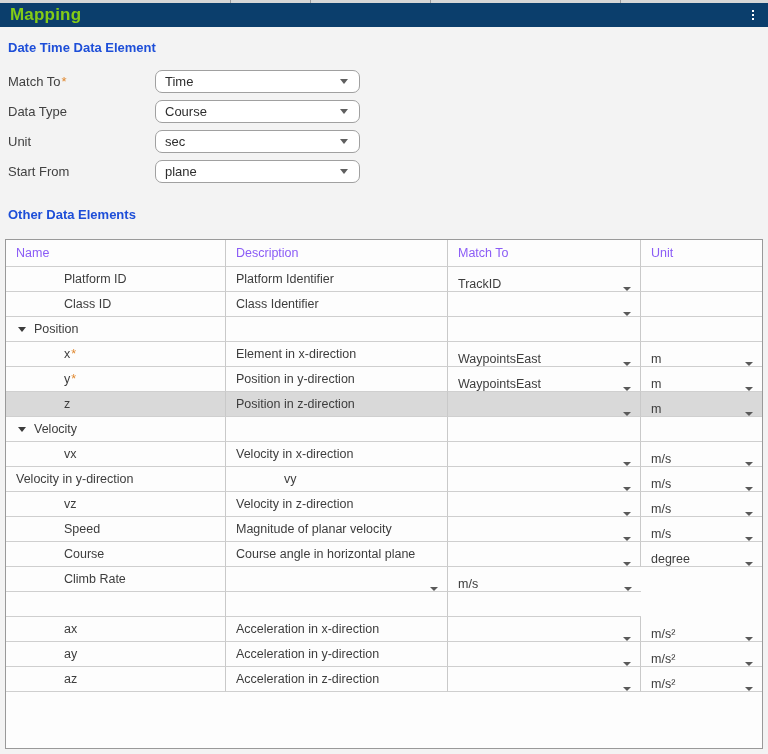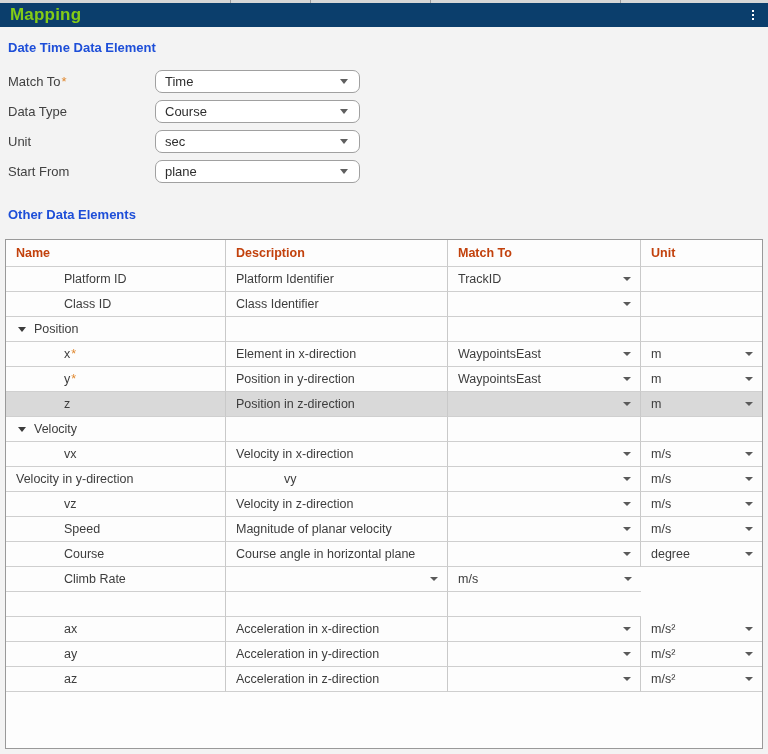--- a/index.html
+++ b/index.html
@@ -48,22 +48,22 @@
     box-sizing:border-box;overflow:hidden;
   }
   .trow{display:grid;grid-template-columns:220px 222px 193px 121px;}
   .cell{
     border-right:1px solid #c9c9c9;border-bottom:1px solid #cfcfcf;
     display:flex;align-items:center;box-sizing:border-box;
     font-size:12.5px;color:#3d3d3d;
     padding:0 9px 0 10px;height:25px;white-space:nowrap;overflow:hidden;
   }
   .cell:last-child{border-right:none;}
-  .thead .cell{font-weight:bold;height:27px;color:#c2410c;}
-  .ddcell{justify-content:space-between;cursor:pointer;}
+  .thead .cell{font-weight:normal;height:27px;color:#8b5cf6;}
+  .ddcell{justify-content:space-between;cursor:pointer;align-items:flex-end;}
   .caret-sm{width:0;height:0;border-left:4px solid transparent;border-right:4px solid transparent;border-top:4.5px solid #5a5a5a;flex:0 0 auto;}
   .name-cell.leaf{padding-left:58px;}
   .name-cell.group{padding-left:12px;}
   .gtri{width:0;height:0;border-left:4.5px solid transparent;border-right:4.5px solid transparent;border-top:5px solid #3c3c3c;margin-right:8px;flex:0 0 auto;cursor:pointer;}
   .selected .cell{background:#d9d9d9;}
 </style>
 </head>
 <body>
 
 <div class="topstrip">

